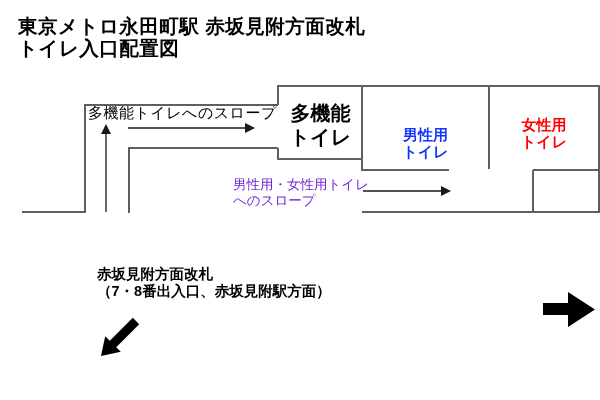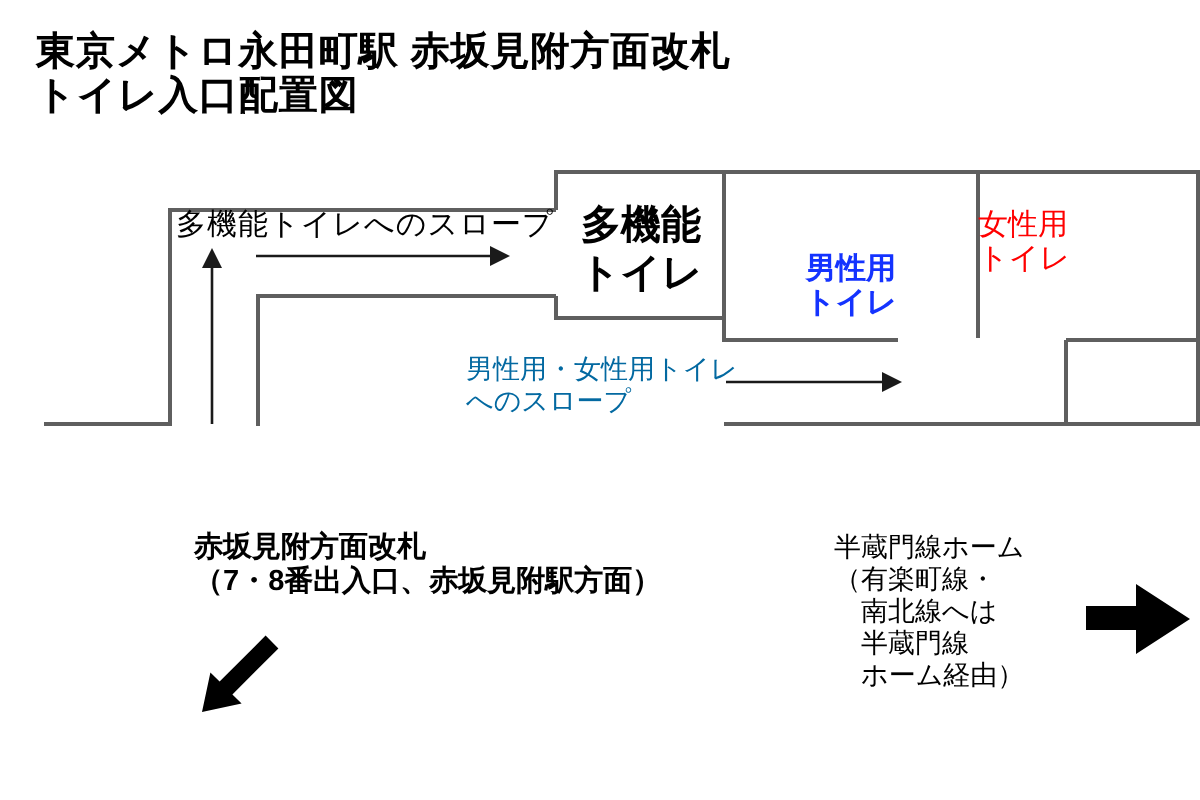--- a/index.html
+++ b/index.html
@@ -15,24 +15,24 @@
   .label-mf-slope{left:88px;top:105px;font-size:15px;line-height:16px;letter-spacing:0.5px;text-align:center;}
   .label-mf-room{
     left:278px;top:101px;width:85px;text-align:center;
     font-size:20px;font-weight:bold;line-height:24px;white-space:pre;
   }
   .label-mens{
     left:362px;top:102px;width:127px;text-align:center;
     font-size:15px;font-weight:bold;line-height:17px;white-space:pre;color:#1433ff;margin-top:24px;
   }
   .label-womens{
-    left:489px;top:104px;width:110px;text-align:left;
-    font-size:15px;font-weight:normal;line-height:17px;white-space:pre;color:#ff0000;
+    left:489px;top:116px;width:110px;text-align:center;
+    font-size:15px;font-weight:bold;line-height:17px;white-space:pre;color:#ff0000;
   }
-  .label-mw-slope{left:233px;top:177px;font-size:13.5px;line-height:15.5px;color:#0369a1;white-space:pre;}
+  .label-mw-slope{left:233px;top:177px;font-size:13.5px;line-height:15.5px;color:#6d28d9;white-space:pre;}
   .label-gate{left:97px;top:266px;font-size:14.5px;line-height:16.5px;white-space:pre;font-weight:bold;}
   .label-platform{left:417px;top:266px;font-size:13.5px;line-height:16px;white-space:pre;}
   svg{position:absolute;left:0;top:0;}
 </style>
 </head>
 <body>
 
 <div class="canvas">
 
   <div class="abs title">東京メトロ永田町駅 赤坂見附方面改札
@@ -83,19 +83,14 @@
 
   <div class="abs label-womens">女性用
 トイレ</div>
 
   <div class="abs label-mw-slope">男性用・女性用トイレ
 へのスロープ</div>
 
   <div class="abs label-gate">赤坂見附方面改札
 （7・8番出入口、赤坂見附駅方面）</div>
 
-  <div class="abs label-platform">半蔵門線ホーム
-（有楽町線・
-　南北線へは
-　半蔵門線
-　ホーム経由）</div>
 
 </div>
 
 </body></html>

